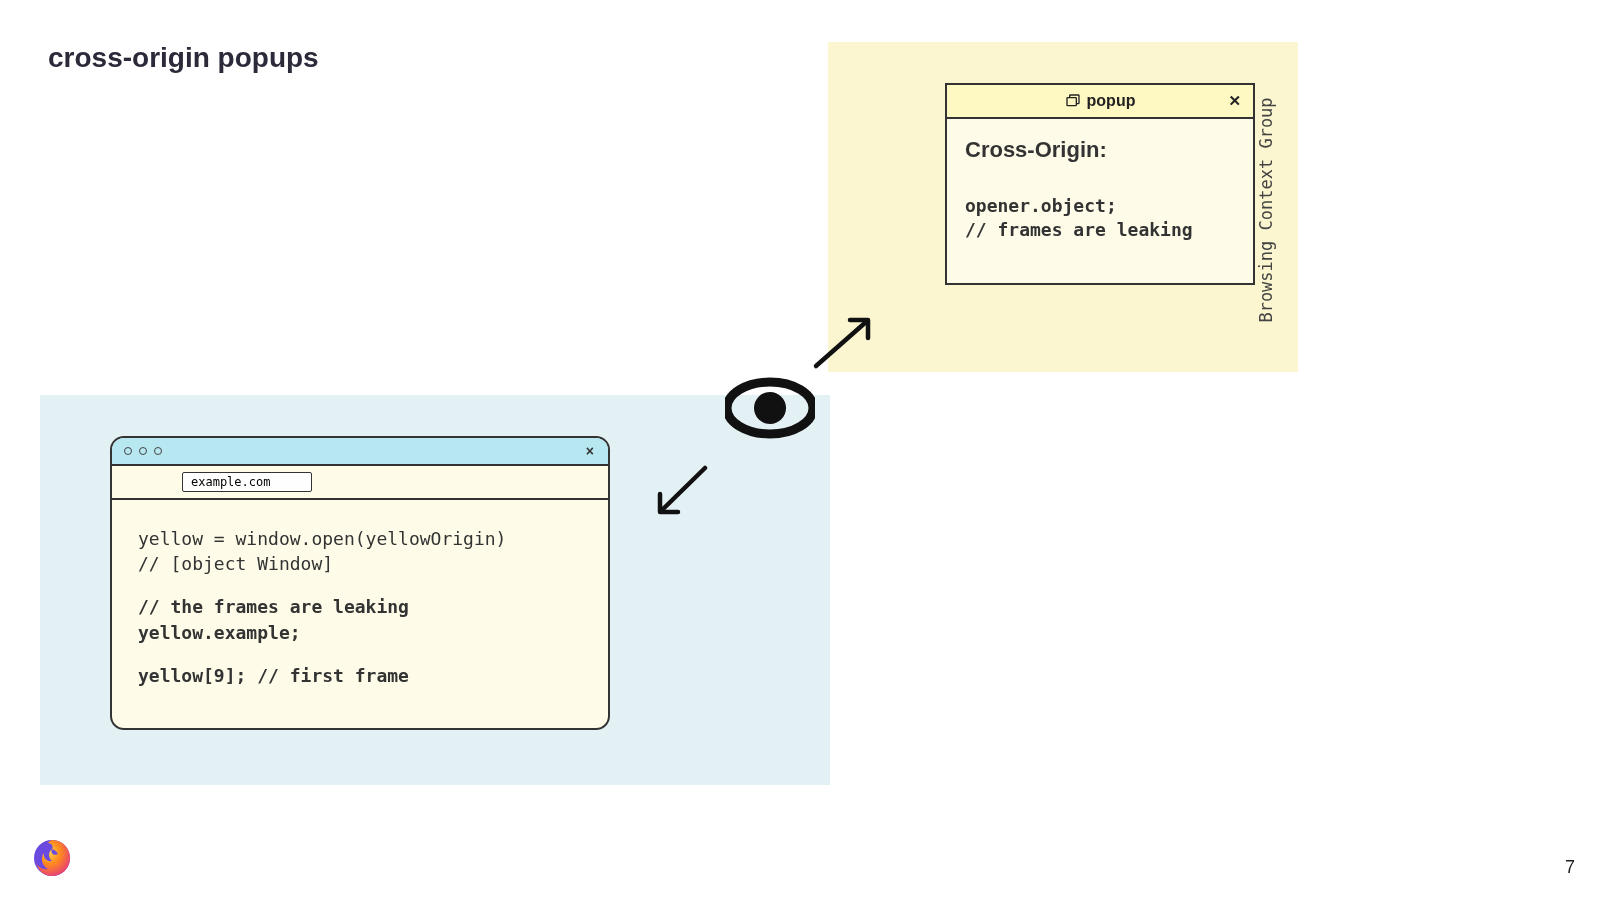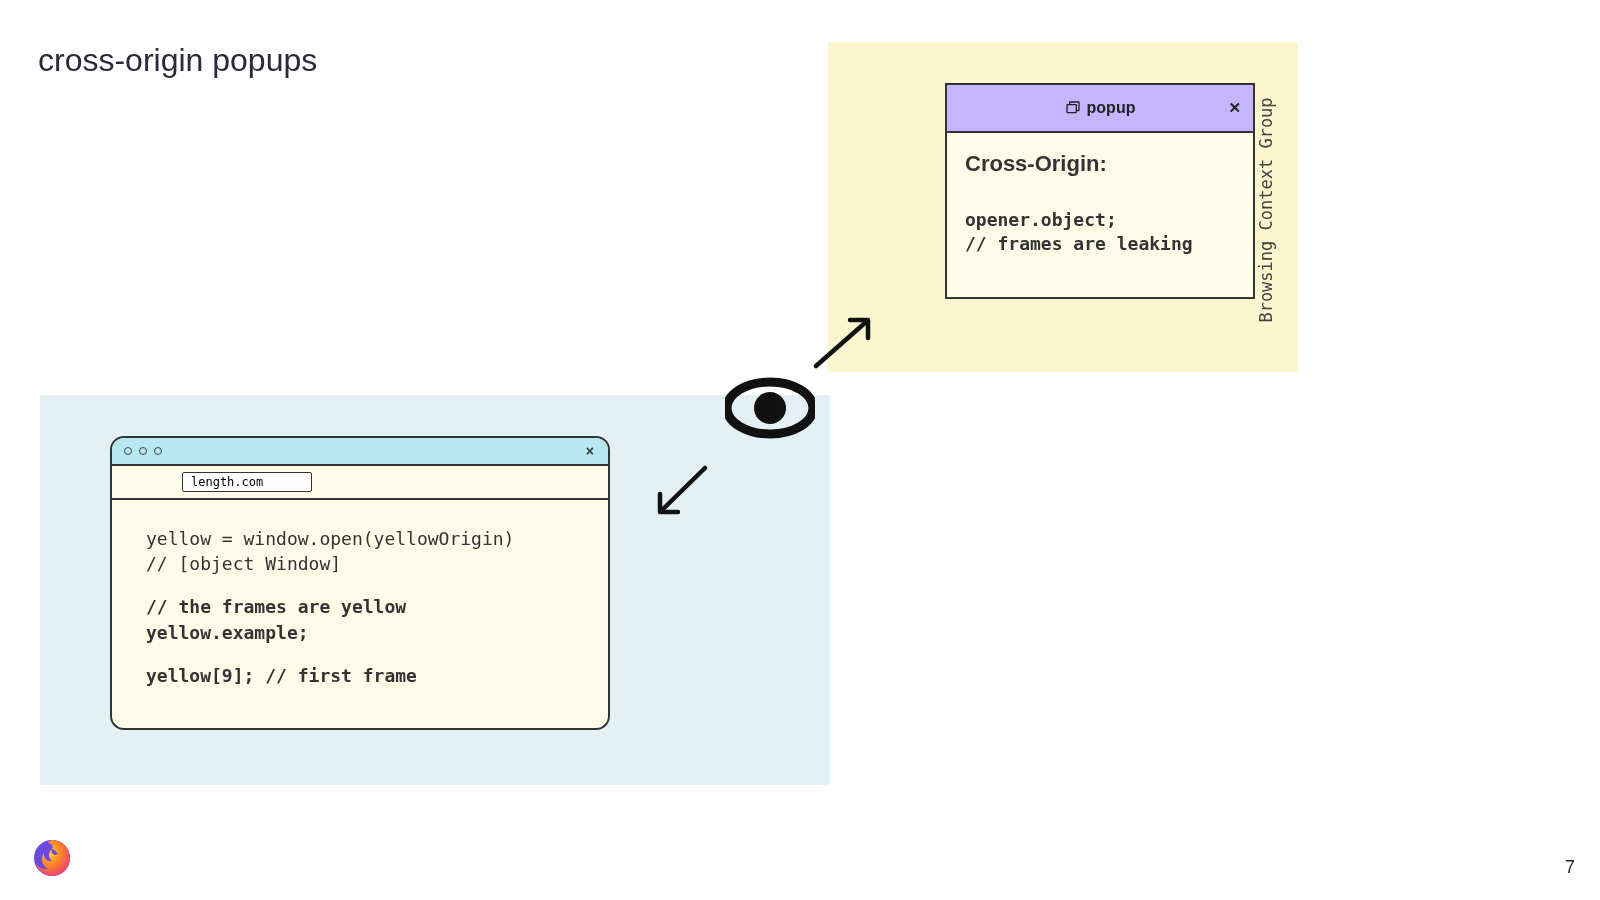--- a/index.html
+++ b/index.html
@@ -7,23 +7,23 @@
       width: 1600px;
       height: 900px;
       background: #ffffff;
       font-family: -apple-system, BlinkMacSystemFont, "Segoe UI", sans-serif;
       position: relative;
       overflow: hidden;
     }
     .slide-title {
       position: absolute;
       top: 42px;
-      left: 38px;
-      font-size: 32px;
-      font-weight: 400;
+      left: 48px;
+      font-size: 28px;
+      font-weight: 700;
       color: #2a2a3a;
     }
     .blue-region {
       position: absolute;
       left: 40px;
       top: 395px;
       width: 790px;
       height: 390px;
       background: #e4f1f4;
     }
@@ -84,42 +84,42 @@
       border-radius: 2px;
       width: 130px;
     }
     .browser-body {
       padding: 26px 26px 40px 26px;
       font-family: ui-monospace, "SF Mono", Menlo, Consolas, monospace;
       font-size: 18px;
       line-height: 1.4;
       color: #333;
     }
-    .code-line { white-space: pre; margin-left: 8px; }
+    .code-line { white-space: pre; }
     .code-bold { font-weight: 700; }
     .blank { height: 18px; }
 
     .popup-window {
       position: absolute;
       left: 945px;
       top: 83px;
       width: 310px;
       background: #fefce8;
       border: 2.5px solid #333;
       border-radius: 0;
     }
     .popup-titlebar {
-      background: #c4b5fd;
+      background: #fef9c3;
       border-bottom: 2.5px solid #333;
       padding: 6px 12px;
       display: flex;
       align-items: center;
       justify-content: center;
       position: relative;
-      height: 48px;
+      height: 34px;
     }
     .popup-tab {
       display: flex;
       align-items: center;
       gap: 6px;
       font-weight: 700;
       font-size: 16px;
       color: #222;
     }
     .tab-icon {
@@ -211,27 +211,27 @@
 <div class="browser-window">
   <div class="browser-titlebar">
     <div class="traffic-lights">
       <div class="traffic-dot"></div>
       <div class="traffic-dot"></div>
       <div class="traffic-dot"></div>
     </div>
     <span class="titlebar-close">×</span>
   </div>
   <div class="browser-urlbar">
-    <div class="url-input">length.com</div>
+    <div class="url-input">example.com</div>
   </div>
   <div class="browser-body">
     <div class="code-line">yellow = window.open(yellowOrigin)</div>
     <div class="code-line">// [object Window]</div>
     <div class="blank"></div>
-    <div class="code-line code-bold">// the frames are yellow</div>
+    <div class="code-line code-bold">// the frames are leaking</div>
     <div class="code-line code-bold">yellow.example;</div>
     <div class="blank"></div>
     <div class="code-line code-bold">yellow[9]; // first frame</div>
   </div>
 </div>
 
 <div class="popup-window">
   <div class="popup-titlebar">
     <div class="popup-tab">
       <svg class="tab-icon" viewBox="0 0 24 24" fill="none" stroke="#222" stroke-width="2">

